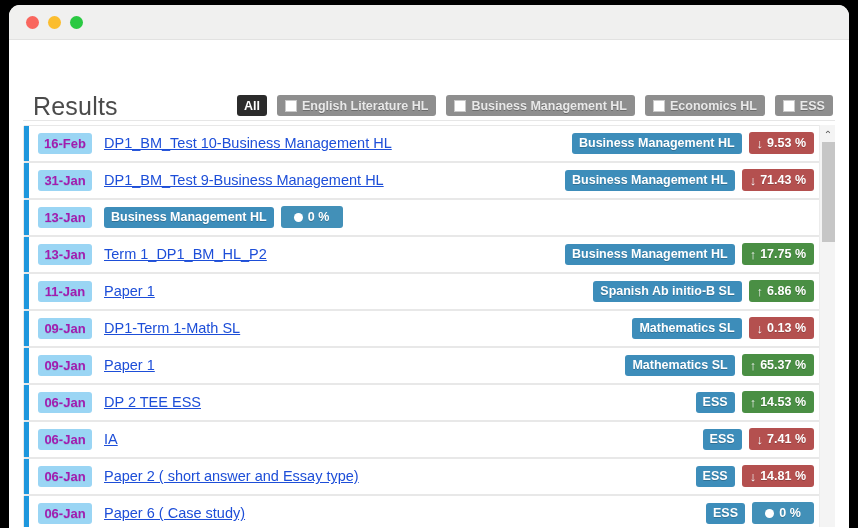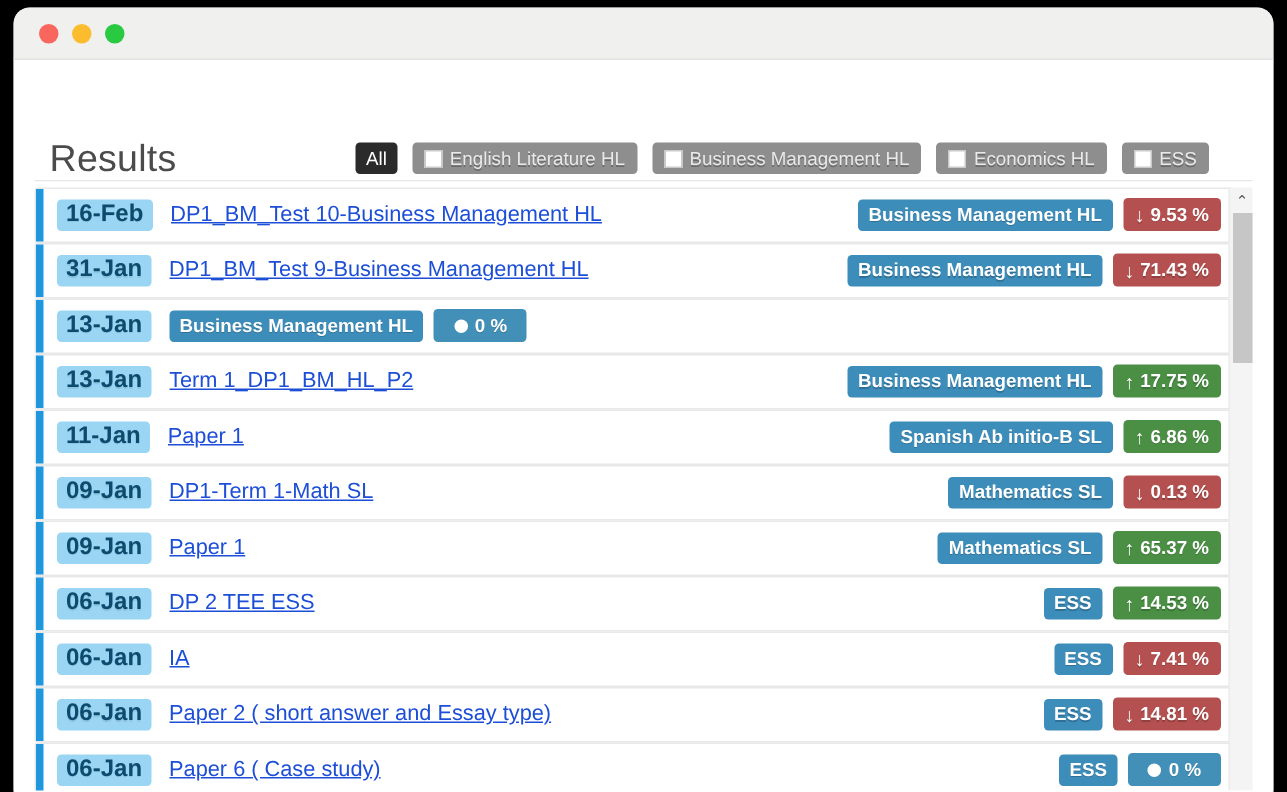--- a/index.html
+++ b/index.html
@@ -76,21 +76,21 @@
 
   .chip {
     display: inline-flex;
     align-items: center;
     height: 21px;
     padding: 0 8px;
     border-radius: 3px;
     background: #8e8e8e;
     color: #e9e9e9;
     font-size: 12.5px;
-    font-weight: normal;
+    font-weight: bold;
     white-space: nowrap;
     text-shadow: 0 1px 0 rgba(0,0,0,0.25);
     flex: 0 0 auto;
     cursor: pointer;
   }
   .chip.chip-all {
     background: #2b2b2b;
     color: #ffffff;
     padding: 0 7px;
     text-shadow: none;
@@ -148,22 +148,22 @@
   }
 
   .date-badge {
     display: inline-flex;
     align-items: center;
     justify-content: center;
     min-width: 54px;
     height: 21px;
     padding: 0 6px;
     background: #9ad5f4;
-    color: #0c4a6e;
-    font-size: 16px;
+    color: #a21caf;
+    font-size: 13px;
     font-weight: bold;
     border-radius: 3px;
     margin-right: 12px;
     flex: 0 0 auto;
     text-shadow: 0 1px 0 rgba(0,0,0,0.08);
   }
 
   .row-title {
     font-size: 14.5px;
     color: #1d4ed8;

